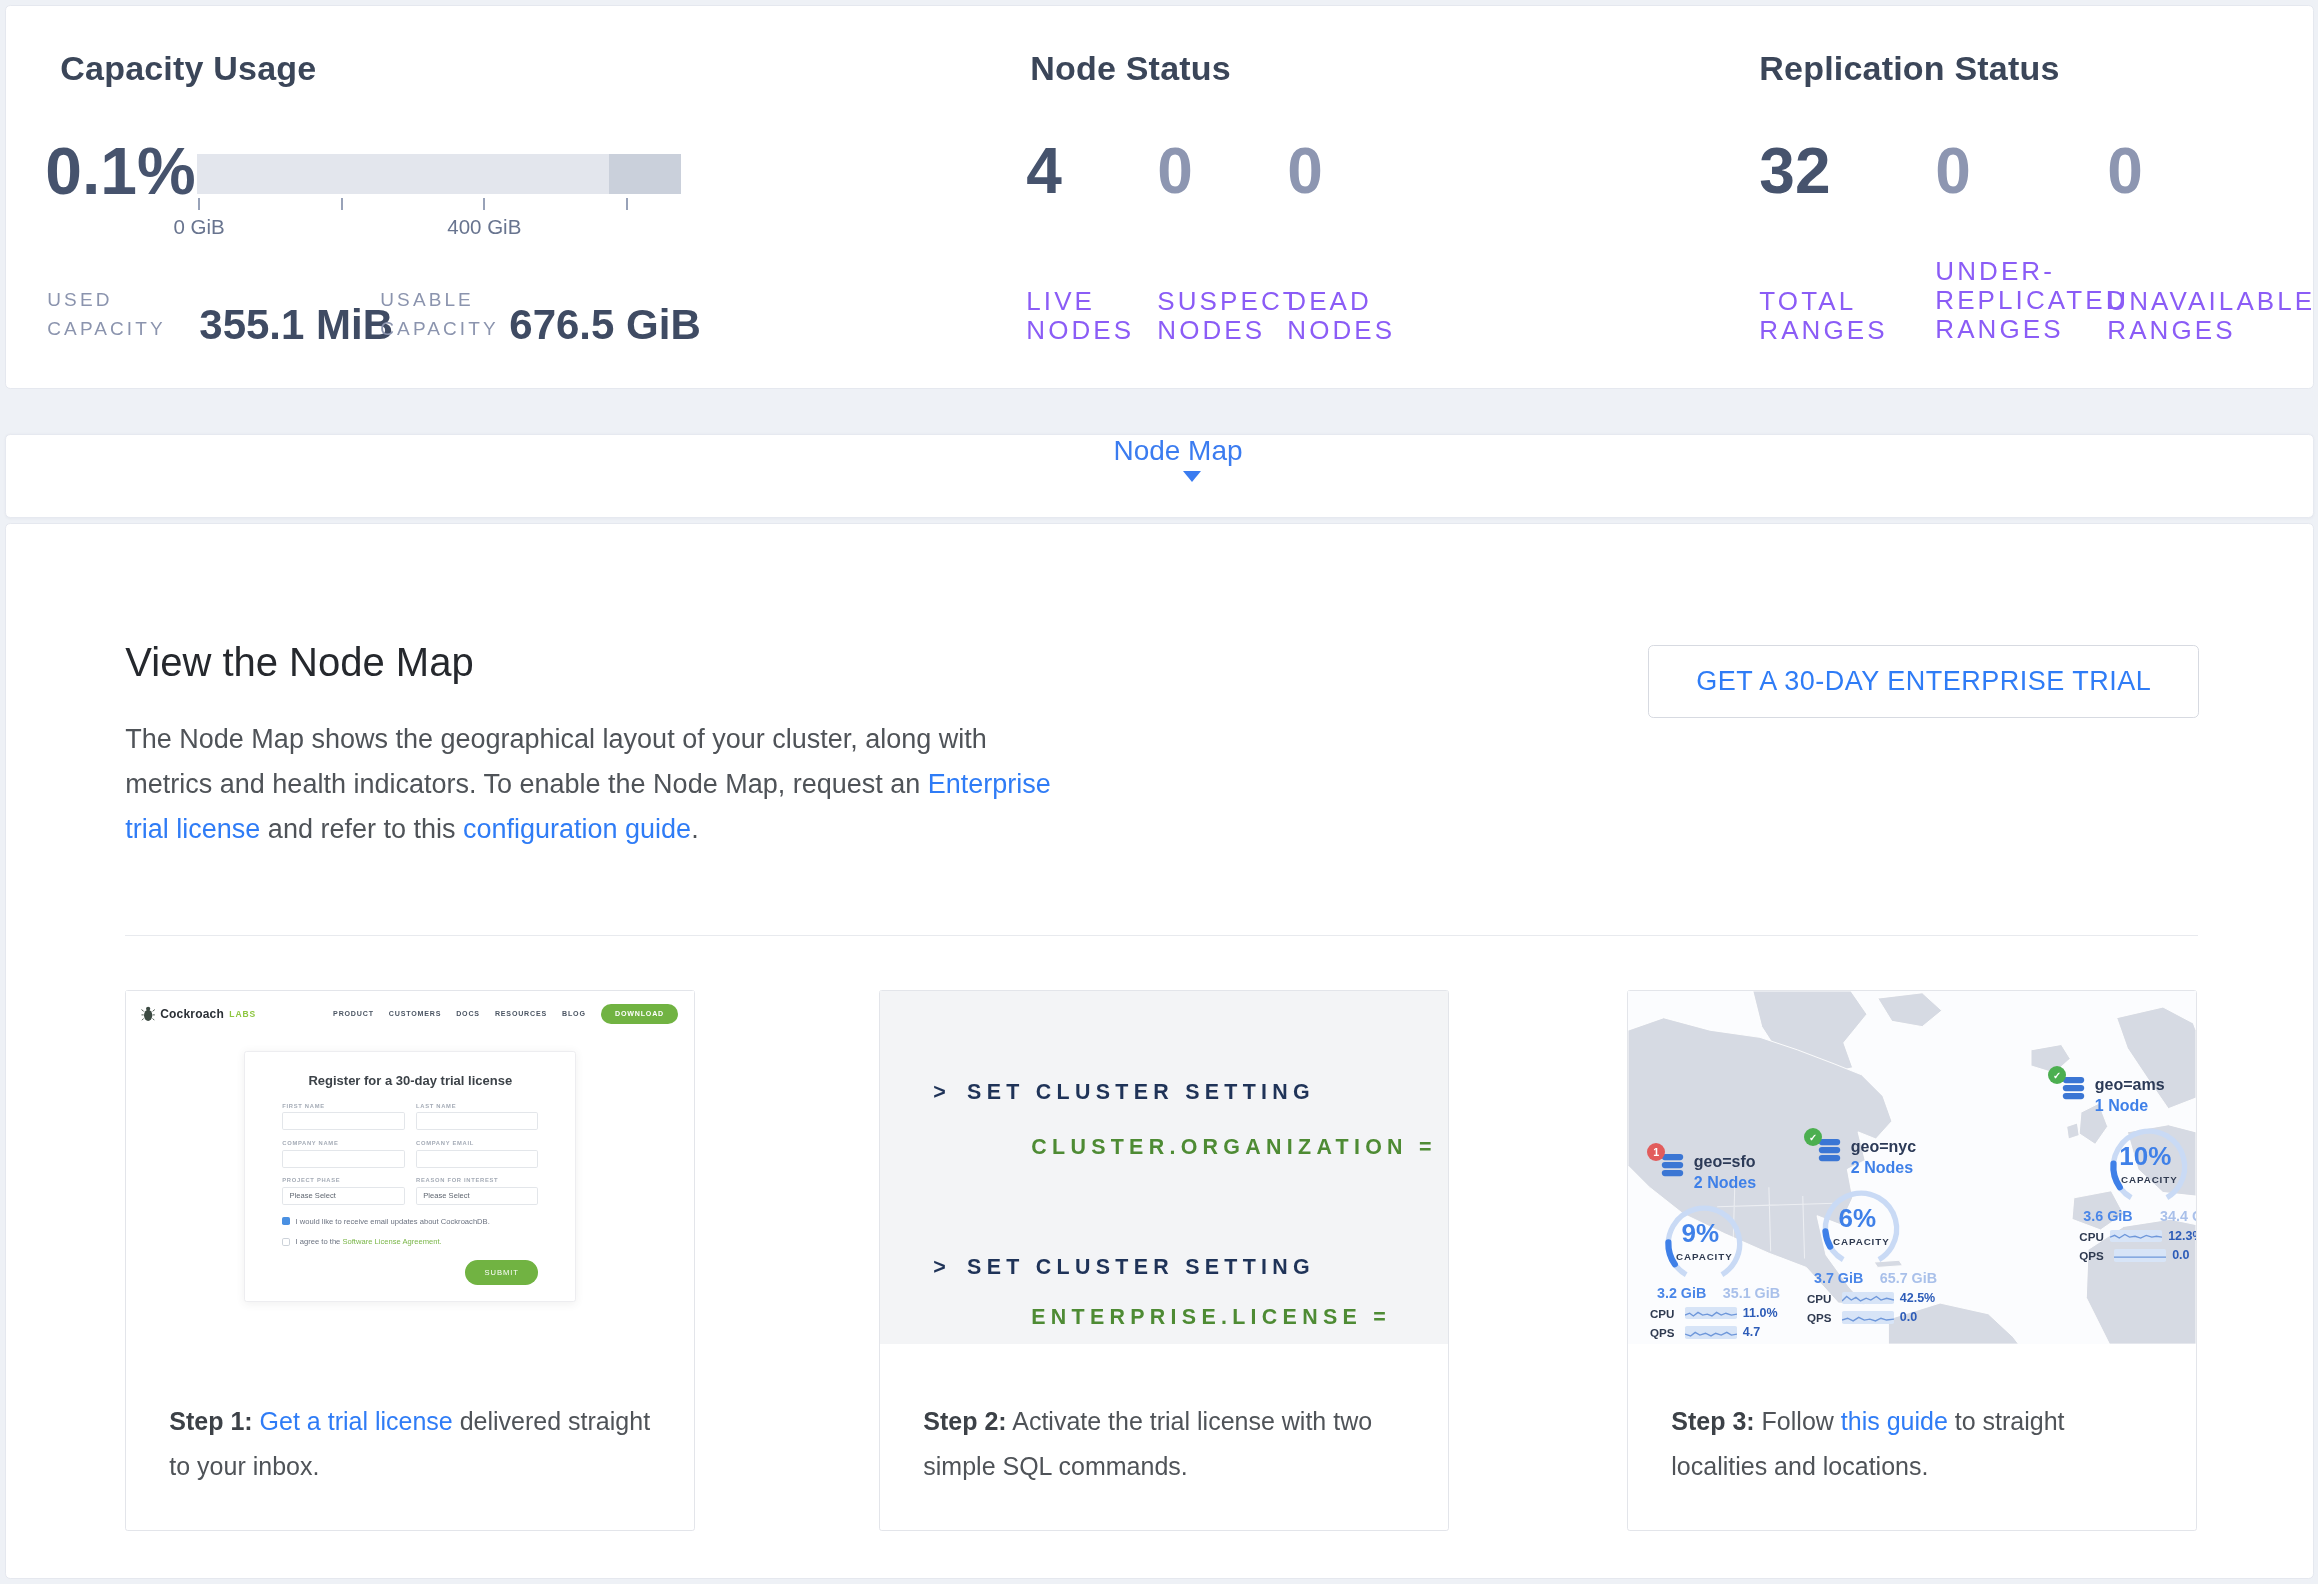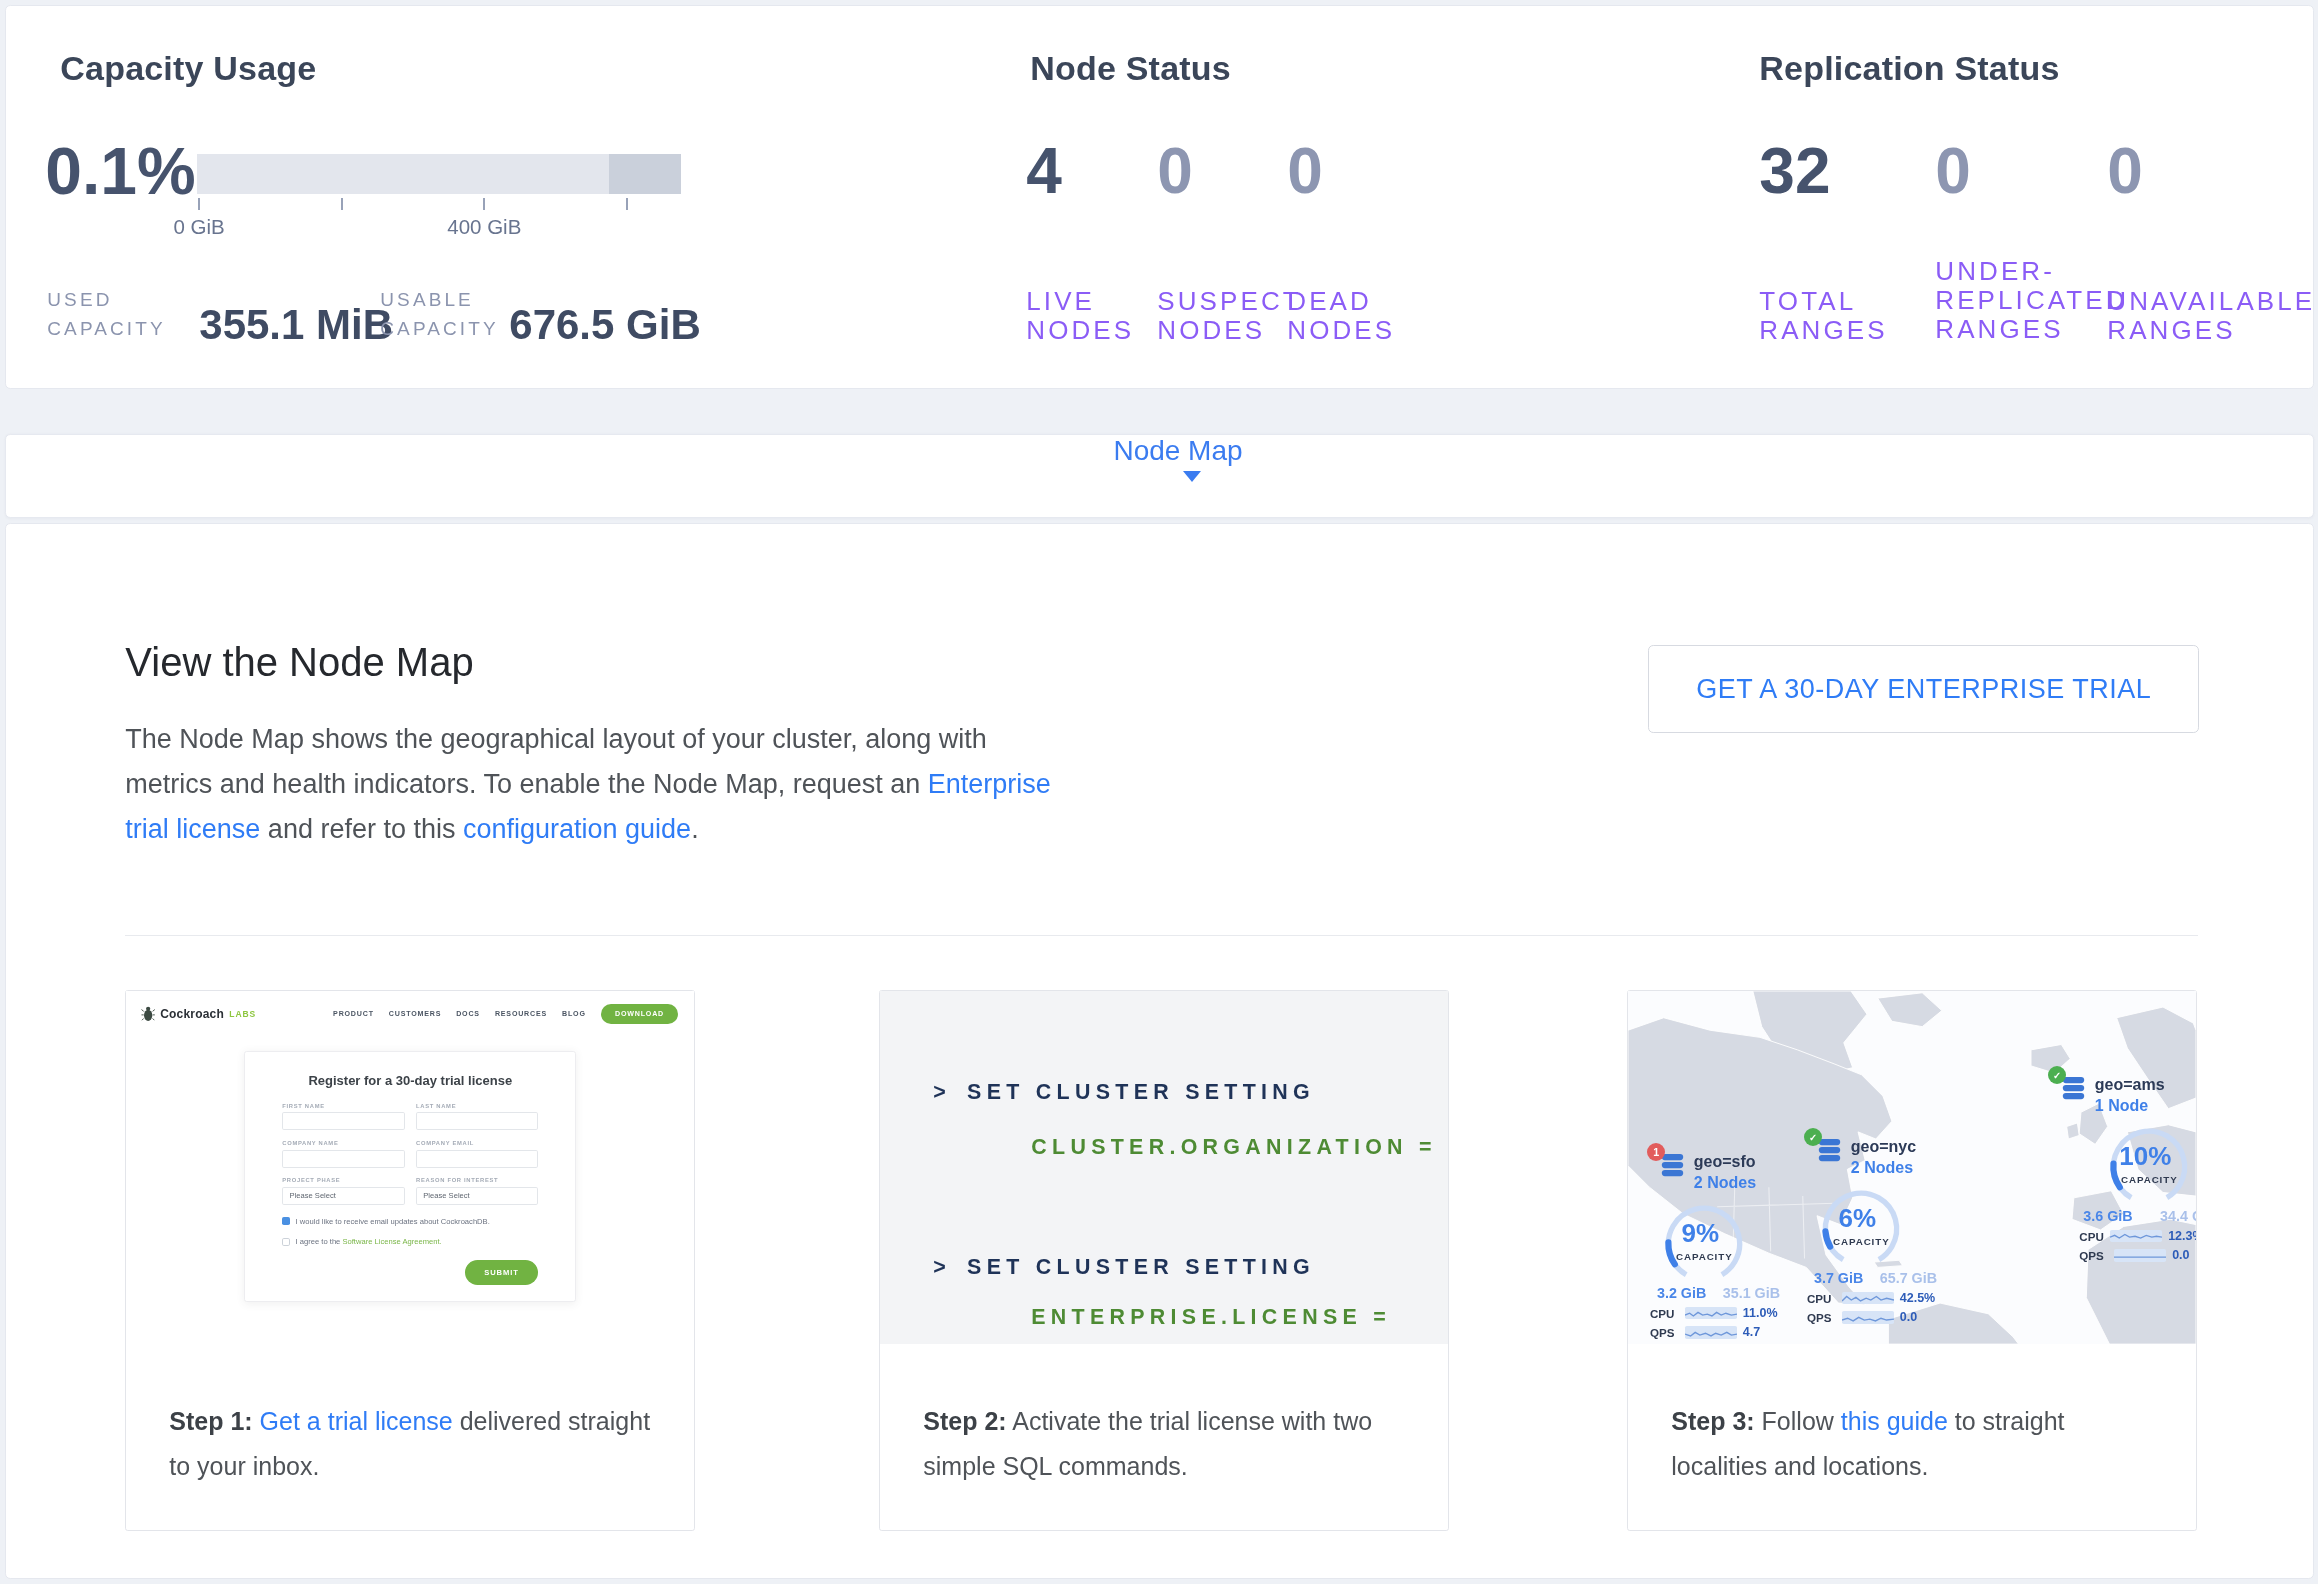--- a/index.html
+++ b/index.html
@@ -49,21 +49,21 @@
   .nodemap-label { font-size:28px; font-weight:500; color:#3b7cf0; }
   .caret-down { width:0; height:0; margin-left:27px; margin-top:3.6px;
     border-left:9px solid transparent; border-right:9px solid transparent; border-top:11.6px solid #3b7cf0; }
 
   
   .content-panel { left:5.3px; right:5.3px; top:523px; height:1056px; border-radius:5.3px; }
   .vh1 { position:absolute; left:119px; top:114px; font-size:40px; line-height:48px; font-weight:500; color:#25282d; }
   .intro { position:absolute; left:119px; top:193px; font-size:27px; line-height:45px; color:#4f5358; }
   .intro div { white-space:nowrap; }
   .link { color:#2f7cf6; text-decoration:none; cursor:pointer; }
-  .trial-btn { position:absolute; left:1642px; top:121px; width:551px; height:88px; background:#fff;
+  .trial-btn { position:absolute; left:1642px; top:121px; width:551px; height:73px; background:#fff;
     border:0.9px solid #d7dae1; border-radius:5.3px; display:flex; align-items:center; justify-content:center;
     font-size:27px; font-weight:500; letter-spacing:0.5px; color:#2f7cf6; cursor:pointer; }
   .divider { position:absolute; left:119px; width:2073px; top:411px; border-top:0.9px solid #e8eaee; }
 
   
   .card { position:absolute; top:466px; width:570px; height:541px; background:#fff; border:0.9px solid #e3e5ea; border-radius:2.7px; }
   .card1{left:119px;} .card2{left:873px;} .card3{left:1621px;}
   .media { position:absolute; top:0; left:0; right:0; height:353px; overflow:hidden; }
   .step-caption { position:absolute; top:408px; left:43px; right:16px; font-size:25px; line-height:45px; color:#4f5358; white-space:nowrap; overflow:hidden; }
   .step-caption strong { color:#3c4147; font-weight:700; }
@@ -86,21 +86,21 @@
   .f-input { height:18px; border:0.9px solid #e3e6ea; border-radius:1.8px; background:#fff; }
   .f-select { height:18px; border:0.9px solid #e3e6ea; border-radius:1.8px; display:flex; align-items:center;
     padding-left:6.2px; font-size:7.6px; color:#5f6670; }
   .chk-row { display:flex; align-items:center; gap:5.3px; margin-top:11.6px; }
   .chk { width:8px; height:8px; border-radius:1.8px; flex:none; }
   .chk.checked { background:#4a90e2; }
   .chk.empty { border:0.9px solid #ccd2d9; background:#fff; }
   .chk-text { font-size:7.6px; color:#6b7280; white-space:nowrap; overflow:hidden; }
   .chk-link { color:#7ab648; }
   .submit-row { display:flex; justify-content:flex-end; margin-top:14.3px; }
-  .submit-pill { background:#71b342; color:#fff; font-size:7.6px; font-weight:700; letter-spacing:0.9px;
+  .submit-pill { background:#71b342; color:#fff; font-size:7.6px; font-weight:400; letter-spacing:0.9px;
     padding:8px 19.6px; border-radius:12.5px; }
 
   
   .sql-media { background:#f3f4f6; }
   .sql-line { position:absolute; font-size:21.4px; font-weight:700; letter-spacing:5.3px; color:#1f3358; white-space:nowrap; }
   .sql-line .sql-prompt { margin-right:16px; }
   .sql-green { color:#4e8b34; }
   .sq1{left:53px; top:89px;} .sq2{left:151px; top:144px;} .sq3{left:53px; top:264px;} .sq4{left:151px; top:314px;}
 
   

